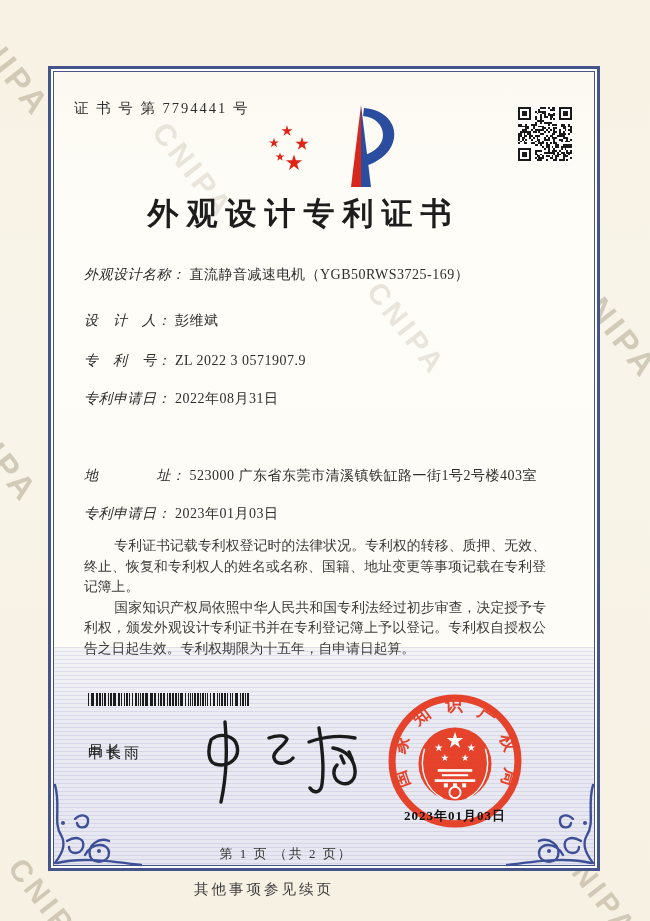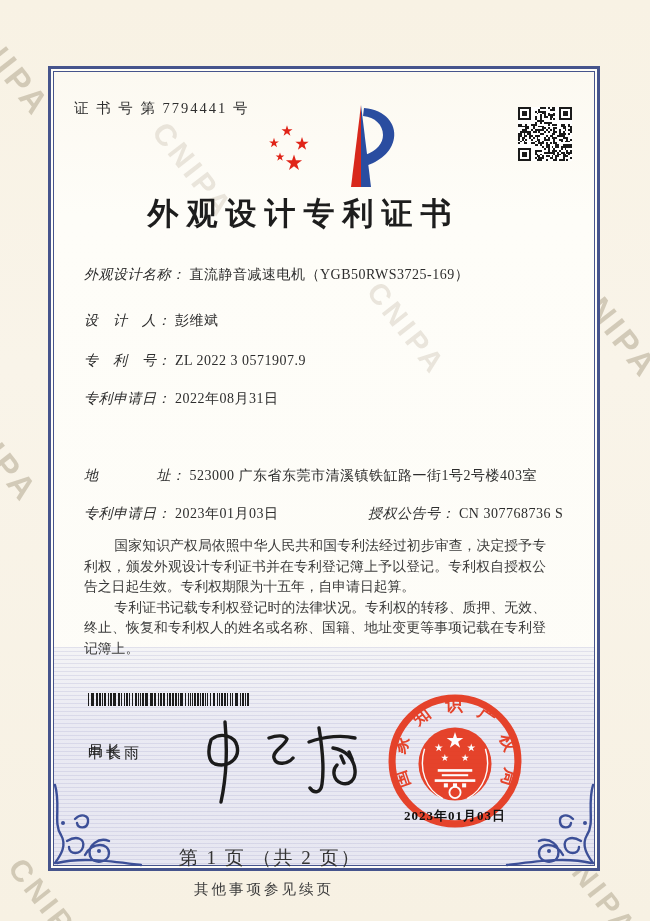--- a/index.html
+++ b/index.html
@@ -41,21 +41,21 @@
   .pair2{ position:absolute; left:284px; top:0; }
   .paras{ position:absolute; left:84px; top:536px; width:462px; font-size:13.8px; line-height:20.5px; color:#3a3a3a; z-index:4; text-align:justify; }
   .paras p{ margin:0; text-indent:2.2em; }
   .barcode{ position:absolute; left:88px; top:692px; width:164px; height:13px; z-index:4; }
   .sig-label{ position:absolute; left:88px; font-size:15px; letter-spacing:3px; color:#222;
     font-family:"DejaVu Sans","Liberation Sans",sans-serif; z-index:4; }
   .signature{ position:absolute; left:185px; top:714px; width:175px; height:96px; z-index:5; }
   .seal{ position:absolute; left:387px; top:693px; width:136px; height:136px; z-index:5; opacity:0.94; }
   .seal-date{ position:absolute; left:382px; top:807px; width:146px; text-align:center;
     font-size:13px; font-weight:bold; letter-spacing:1px; color:#111; z-index:6; }
-  .page-footer{ position:absolute; left:48px; top:845px; width:444px; text-align:center; font-size:19px; letter-spacing:2px; color:#333; z-index:4; }
+  .page-footer{ position:absolute; left:64px; top:845px; width:444px; text-align:center; font-size:13px; letter-spacing:2px; color:#333; z-index:4; }
   .cont-note{ position:absolute; left:0; top:880px; width:528px; text-align:center; font-size:14.5px; letter-spacing:3px; color:#3c3c3c; z-index:4; }
   .flourish{ position:absolute; z-index:4; }
   .flourish.br{ transform:scaleX(-1); }
 </style>
 </head>
 <body>
 
 <div class="page">
 
   <span class="wm" style="left:-16px;top:6px;">CNIPA</span>
@@ -409,28 +409,25 @@
     <span class="lbl">专　利　号：</span><span>ZL 2022 3 0571907.9</span>
   </div>
   <div class="field-row" style="top:390px;">
     <span class="lbl">专利申请日：</span><span>2022年08月31日</span>
   </div>
   <div class="field-row" style="top:467px;">
     <span class="lbl">地　　　　址：</span><span>523000 广东省东莞市清溪镇铁缸路一街1号2号楼403室</span>
   </div>
   <div class="field-row" style="top:505px;">
     <span class="lbl">专利申请日：</span><span>2023年01月03日</span>
-    <span class="pair2">
-      <span class="lbl">授权公告号：</span><span>CN 307768736 S</span>
-    </span>
   </div>
 
   <div class="paras">
+    <p>专利证书记载专利权登记时的法律状况。专利权的转移、质押、无效、终止、恢复和专利权人的姓名或名称、国籍、地址变更等事项记载在专利登记簿上。</p>
     <p>国家知识产权局依照中华人民共和国专利法经过初步审查，决定授予专利权，颁发外观设计专利证书并在专利登记簿上予以登记。专利权自授权公告之日起生效。专利权期限为十五年，自申请日起算。</p>
-    <p>专利证书记载专利权登记时的法律状况。专利权的转移、质押、无效、终止、恢复和专利权人的姓名或名称、国籍、地址变更等事项记载在专利登记簿上。</p>
   </div>
 
   <div class="barcode">
     <svg viewBox="0 0 164 13" width="164" height="13" shape-rendering="crispEdges">
         <g fill="#1c1c1c">
           <rect x="0" y="0" width="1" height="13"></rect>
           <rect x="3" y="0" width="3" height="13"></rect>
           <rect x="8" y="0" width="2" height="13"></rect>
           <rect x="11" y="0" width="2" height="13"></rect>
           <rect x="14" y="0" width="1" height="13"></rect>

